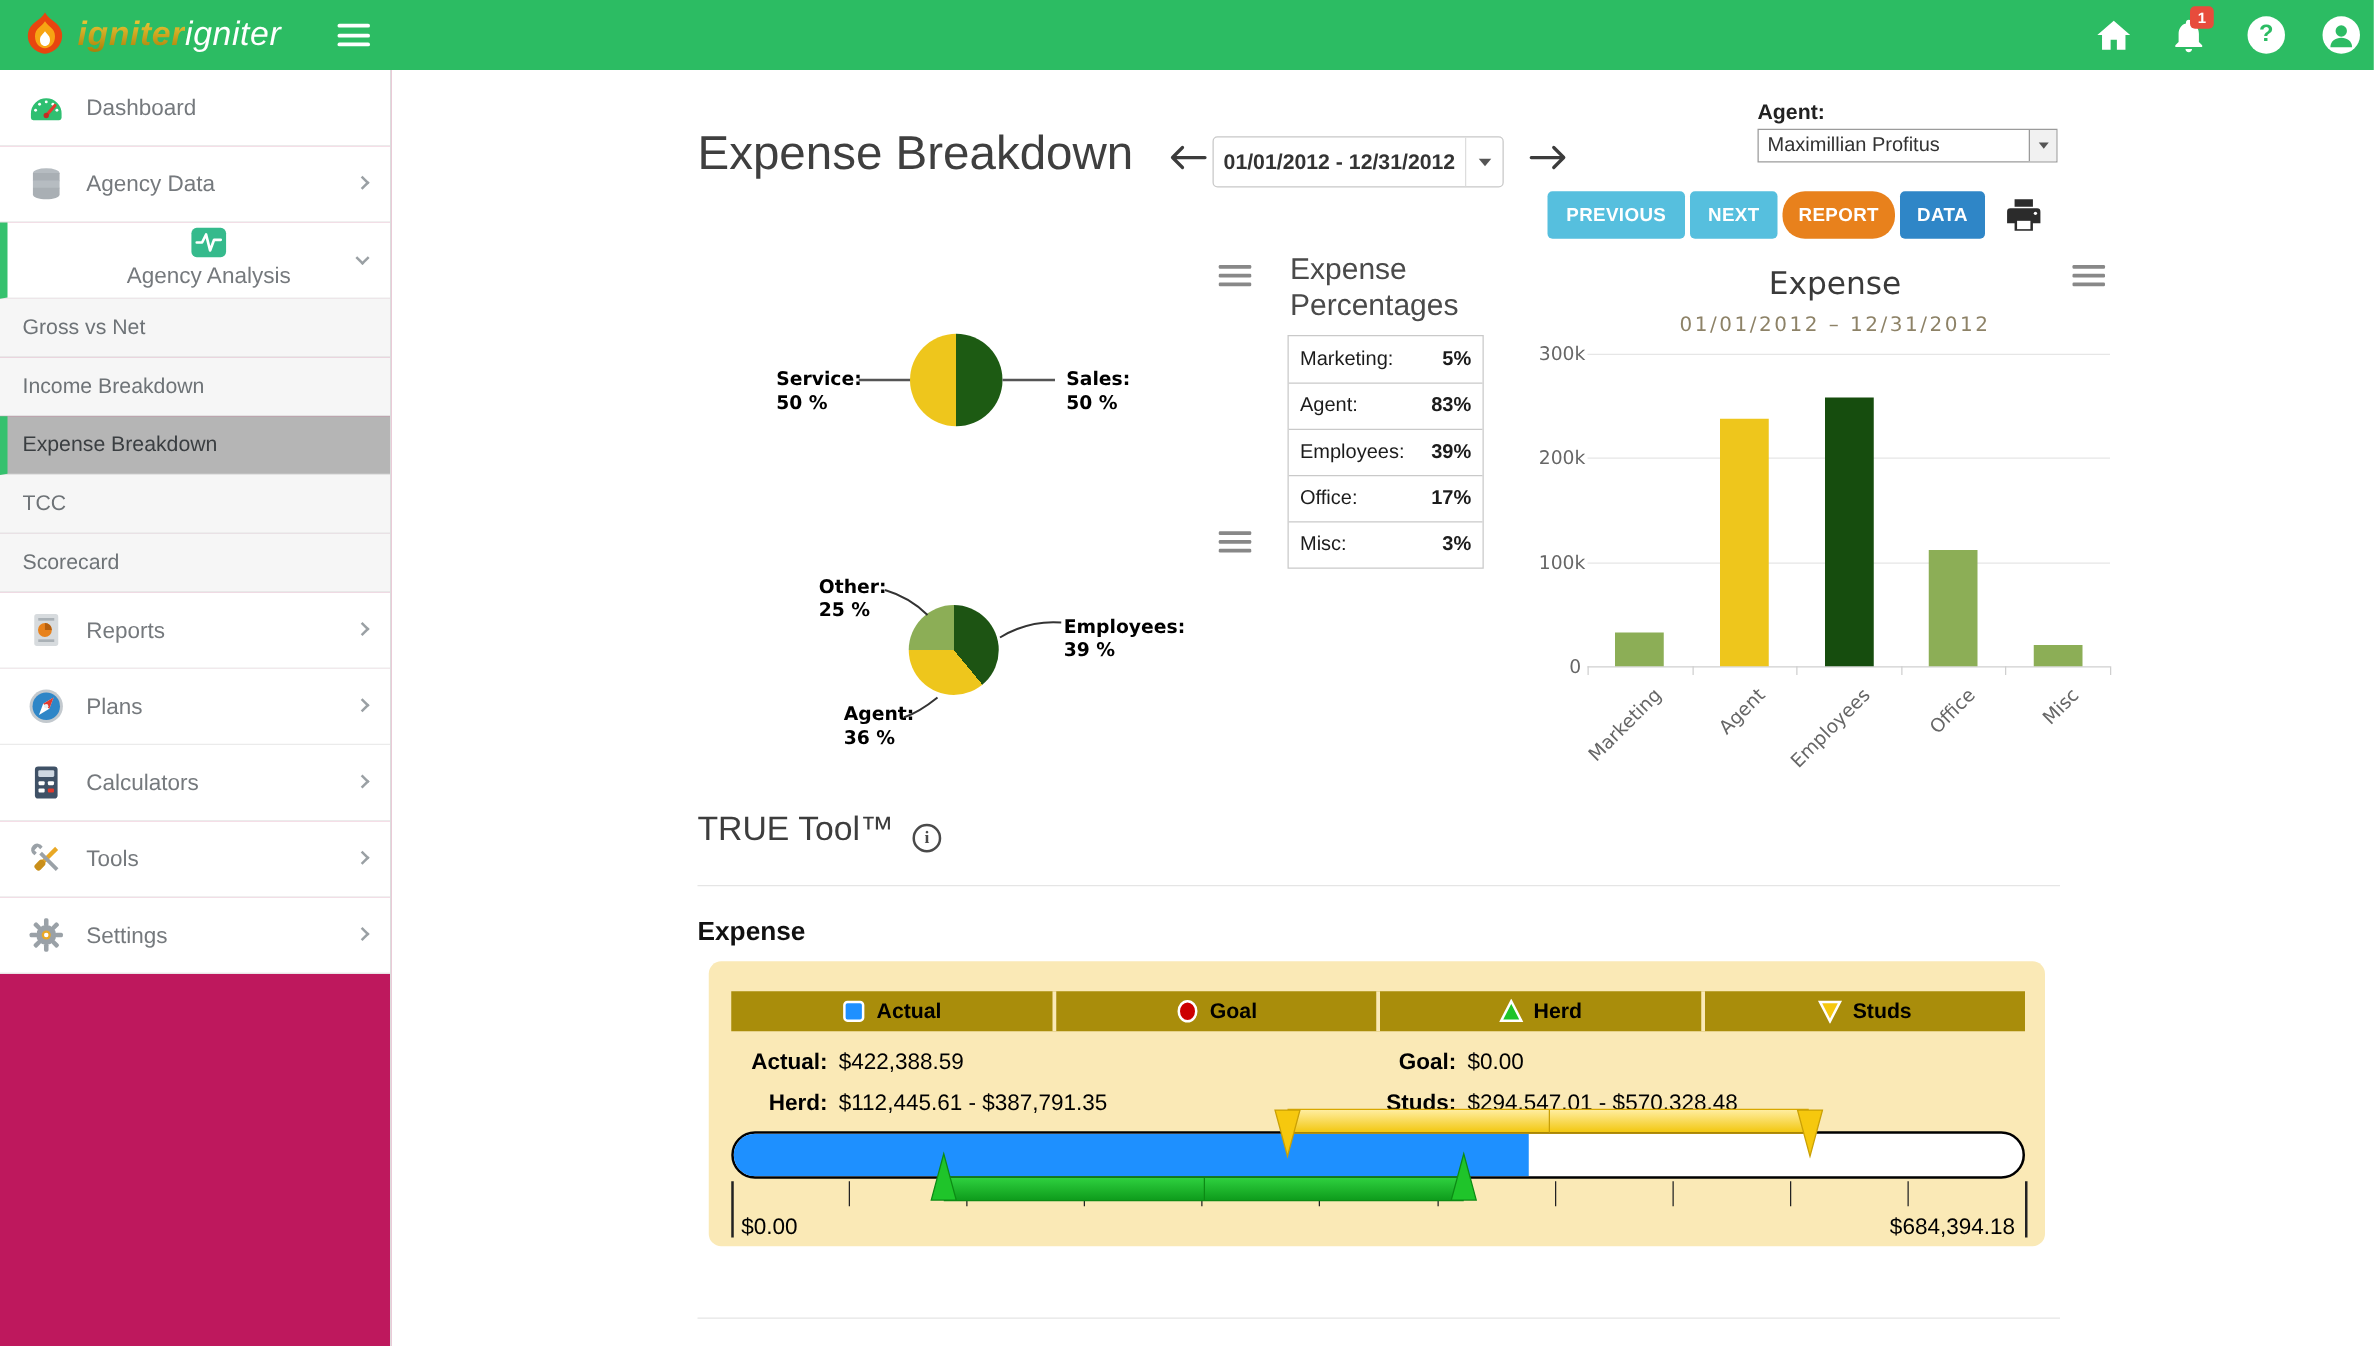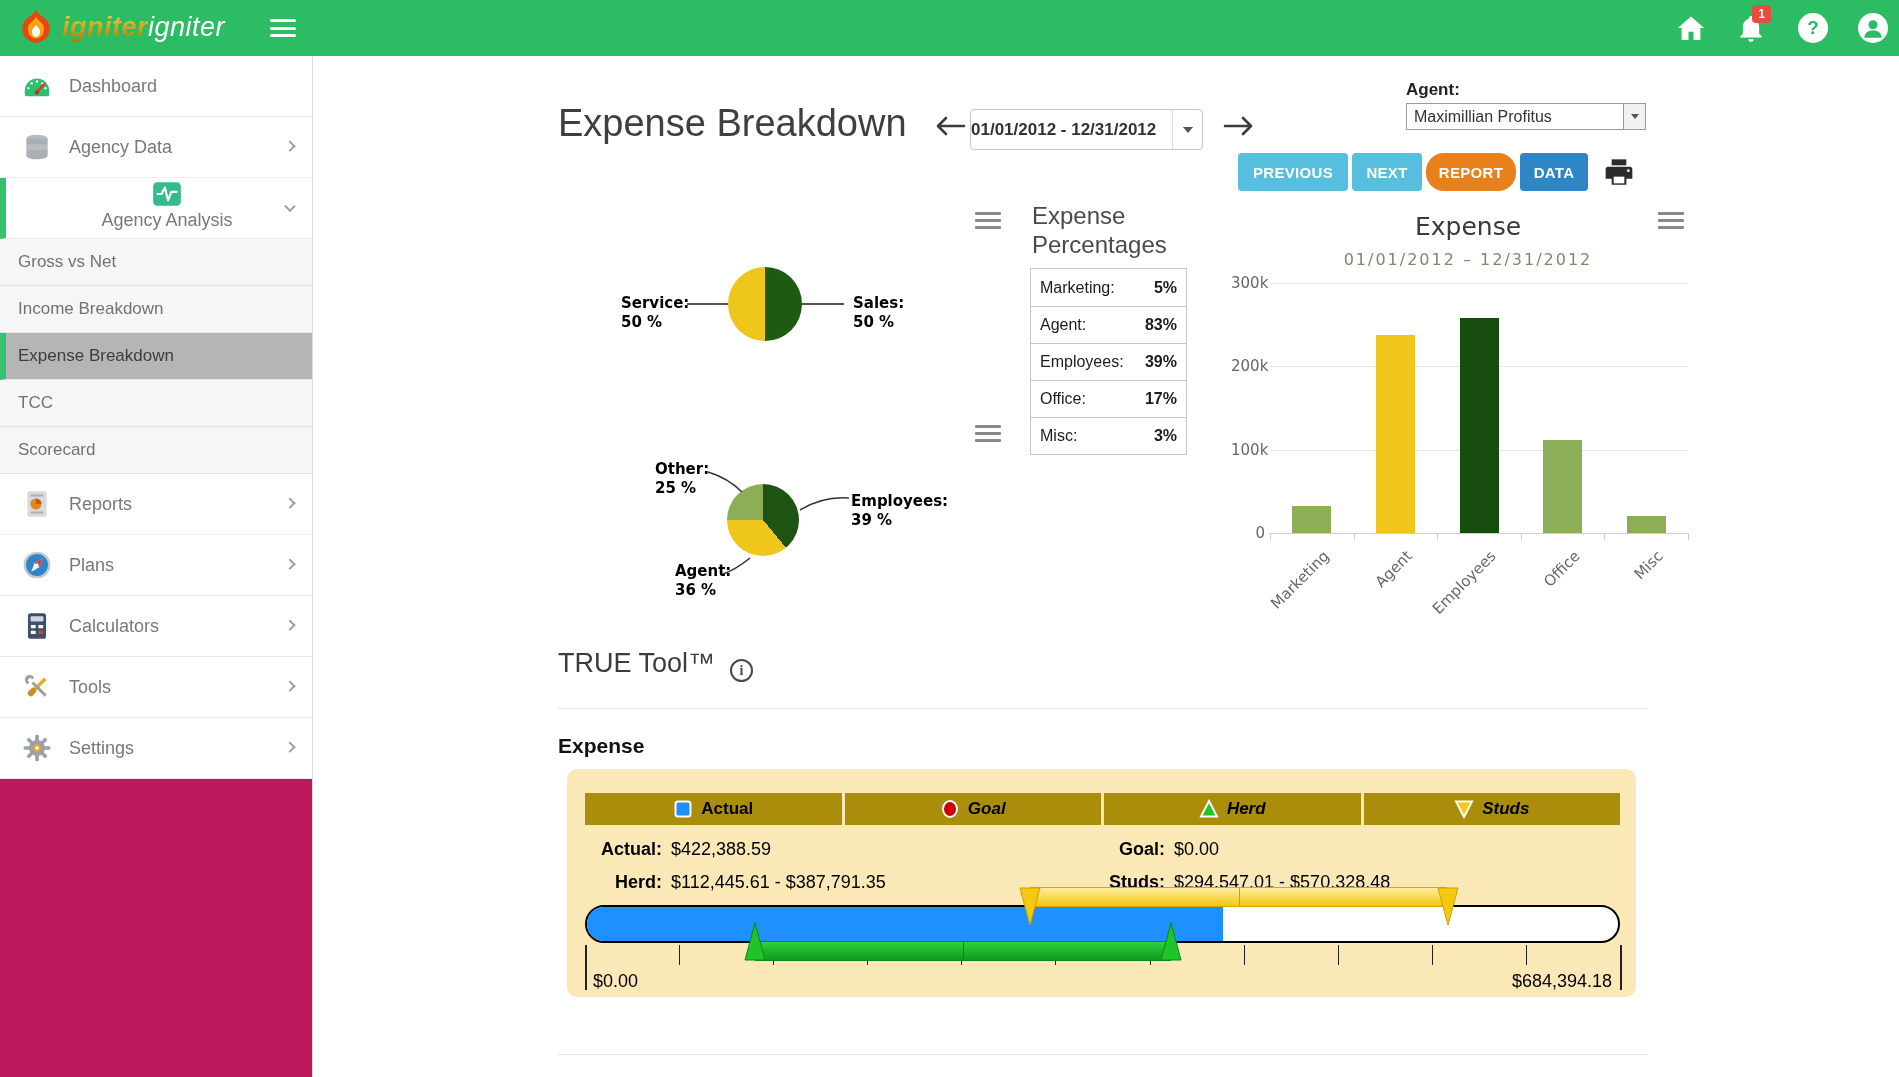--- a/index.html
+++ b/index.html
@@ -47,21 +47,21 @@
 
   
   .main { position: absolute; left: 313px; top: 56px; width: 1586px; height: 1021px;
     background: #fff; }
   .abs { position: absolute; }
 
   .page-title { left: 245px; top: 46px; font-size: 38px; font-weight: 300; color: #3f3f3f; }
   .nav-arrow { top: 55px; width: 34px; height: 30px; cursor: pointer; }
   .datebox { left: 657px; top: 53px; width: 233px; height: 41px; border: 1px solid #c8c8c8;
     border-radius: 4px; display: flex; align-items: center; cursor: pointer; background:#fff; }
-  .datebox .dtext { flex: 1; text-align: left; font-size: 17px; font-weight: bold; color: #333; }
+  .datebox .dtext { flex: 1; text-align: center; font-size: 17px; font-weight: bold; color: #333; }
   .datebox .dcaret { width: 30px; height: 100%; border-left: 1px solid #ddd; display: flex;
     align-items: center; justify-content: center; }
   .tri-down-sm { width: 0; height: 0; border-left: 5px solid transparent;
     border-right: 5px solid transparent; border-top: 6px solid #555; }
   .agent-label { left: 1093px; top: 24px; font-size: 17px; font-weight: bold; color: #222; }
   .agent-select { left: 1093px; top: 47px; width: 240px; height: 27px; border: 1px solid #9b9b9b;
     background: #fff; display: flex; align-items: center; cursor: pointer; }
   .agent-select .stext { flex: 1; padding-left: 7px; font-size: 16px; color: #333;
     white-space: nowrap; overflow: hidden; }
   .agent-select .sbtn { width: 22px; height: 100%; border-left: 1px solid #9b9b9b;
@@ -115,21 +115,21 @@
     cursor: pointer; }
   .hr { height: 1px; background: #e5e5e5; }
   .exp-head { left: 245px; top: 678px; font-size: 21px; font-weight: bold; color: #111; }
 
   .tt-panel { left: 254px; top: 713px; width: 1069px; height: 228px; border-radius: 10px;
     background: var(--panel-cream, #fae9b6); }
   .legendbar { position: absolute; left: 18px; top: 24px; width: 1035px; height: 32px;
     background: var(--legend-gold, #a98d0b); display: flex; }
   .legcell { flex: 1; display: flex; align-items: center; justify-content: center;
     font-size: 17px; font-weight: bold; color: #000; }
-  .legcell + .legcell { border-left: 3px solid var(--panel-cream, #fae9b6); font-style: italic; }
+  .legcell + .legcell { border-left: 3px solid var(--panel-cream, #fae9b6); }
   .legcell svg { margin-right: 8px; }
   .readout { position: absolute; font-size: 18px; color: #000; white-space: nowrap; }
   .readout .lab { display: inline-block; font-weight: bold; text-align: right; }
   .readout .lab.w1 { width: 95px; }
   .readout .lab.w2 { width: 168px; }
   .readout .val { margin-left: 9px; }
 
   .slider-zone { position: absolute; left: 18px; top: 110px; width: 1035px; height: 115px; }
   .track { position: absolute; left: 0; top: 26px; width: 1035px; height: 38px;
     border: 2px solid #000; border-radius: 19px; background: #fff; overflow: hidden; z-index: 1; }

